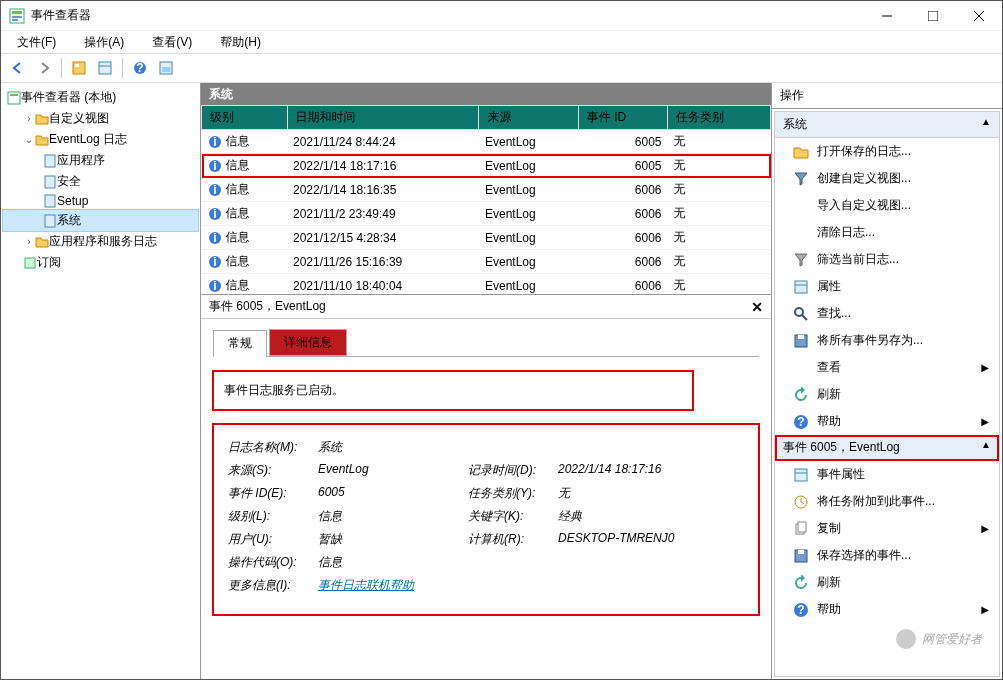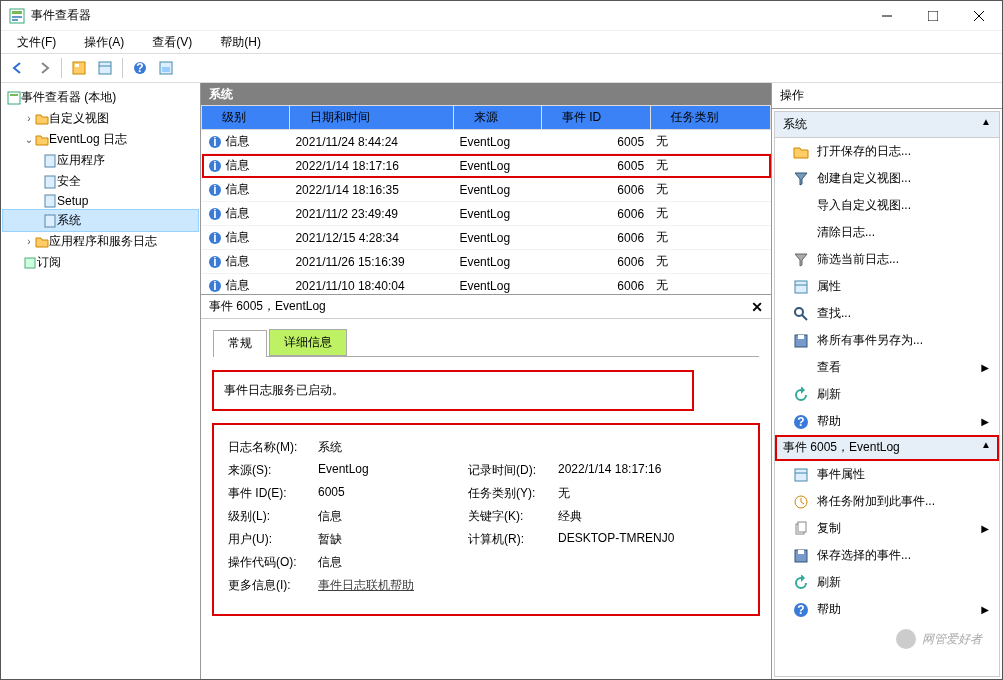--- a/index.html
+++ b/index.html
@@ -29,42 +29,42 @@
 .tree .indent2 { padding-left: 40px; }
 .tree .twisty { width: 12px; text-align: center; color: #555; font-size: 10px; }
 .tree .sel { background: #cce8ff; outline: 1px solid #99d1ff; }
 .tree .ticon { width: 14px; height: 14px; }
 
 .center { flex: 1; display: flex; flex-direction: column; border-right: 1px solid #999; min-width: 0; }
 .center-header { background: #808080; color: #fff; height: 22px; display: flex; align-items: center; padding-left: 8px; gap: 14px; font-size: 12px; }
 
 .grid { flex: 0 0 190px; overflow: auto; border-bottom: 1px solid #999; }
 .grid table { width: 100%; border-collapse: collapse; }
-.grid th { background: #3b82f6; border: 1px solid #ddd; padding: 3px 20px; text-align: left; font-weight: normal; }
+.grid th { background: #0f766e; border: 1px solid #ddd; padding: 3px 8px; text-align: left; font-weight: normal; }
 .grid td { padding: 3px 6px; border-bottom: 1px solid #f2f2f2; }
 .grid tr.sel-row { outline: 2px solid #d00; outline-offset: -2px; }
 .info-ico { display: inline-block; width: 14px; height: 14px; vertical-align: middle; margin-right: 4px; }
 
 .detail { flex: 1; display: flex; flex-direction: column; min-height: 0; }
 .detail-head { height: 24px; display: flex; align-items: center; justify-content: space-between; padding: 0 8px; border-bottom: 1px solid #ccc; }
 .detail-head .close { font-weight: bold; font-size: 14px; }
 .detail-body { flex: 1; padding: 10px 12px 4px 12px; overflow: auto; }
 .tabs { display: flex; border-bottom: 1px solid #aaa; }
 .tabs .tab { padding: 4px 14px; border: 1px solid #aaa; border-bottom: none; background: #fff; position: relative; top: 1px; margin-right: 2px; }
-.tabs .tab.inactive { background: #bef264; top: 0; border-bottom: 1px solid #aaa; }
+.tabs .tab.inactive { background: #b91c1c; top: 0; border-bottom: 1px solid #aaa; }
 
 .msg-box { border: 1px solid #aaa; padding: 10px; margin-top: 14px; display: inline-block; min-width: 480px; outline: 2px solid #d00; outline-offset: -1px; }
 
 .propbox { border: 1px solid #aaa; margin-top: 14px; padding: 14px; outline: 2px solid #d00; outline-offset: -1px; }
-.proprow { display: flex; margin-bottom: 6px; }
+.proprow { display: flex; margin-bottom: 6px; font-style: italic; }
 .proprow .lab { width: 90px; }
 .proprow .val { width: 150px; }
 .proprow .lab2 { width: 90px; }
 .proprow .val2 { }
-.proprow a { color: #404040; text-decoration: underline; }
+.proprow a { color: #0369a1; text-decoration: underline; }
 
 .actions { width: 230px; display: flex; flex-direction: column; }
 .actions-title { background: #fff; border-bottom: 1px solid #999; padding: 4px 8px; font-weight: normal; }
 .actions-body { flex: 1; overflow: auto; border: 1px solid #ccc; margin: 2px; }
 .act-head { background: #e6eef7; padding: 4px 8px; display: flex; justify-content: space-between; border-bottom: 1px solid #ccc; }
 .act-head .tri { font-size: 10px; }
 .act-head.hl { outline: 2px solid #d00; outline-offset: -2px; }
 .act-item { display: flex; align-items: center; gap: 8px; padding: 5px 10px 5px 18px; }
 .act-item .ai { width: 16px; height: 16px; flex: 0 0 16px; }
 .act-item .arrow { margin-left: auto; font-size: 10px; }

